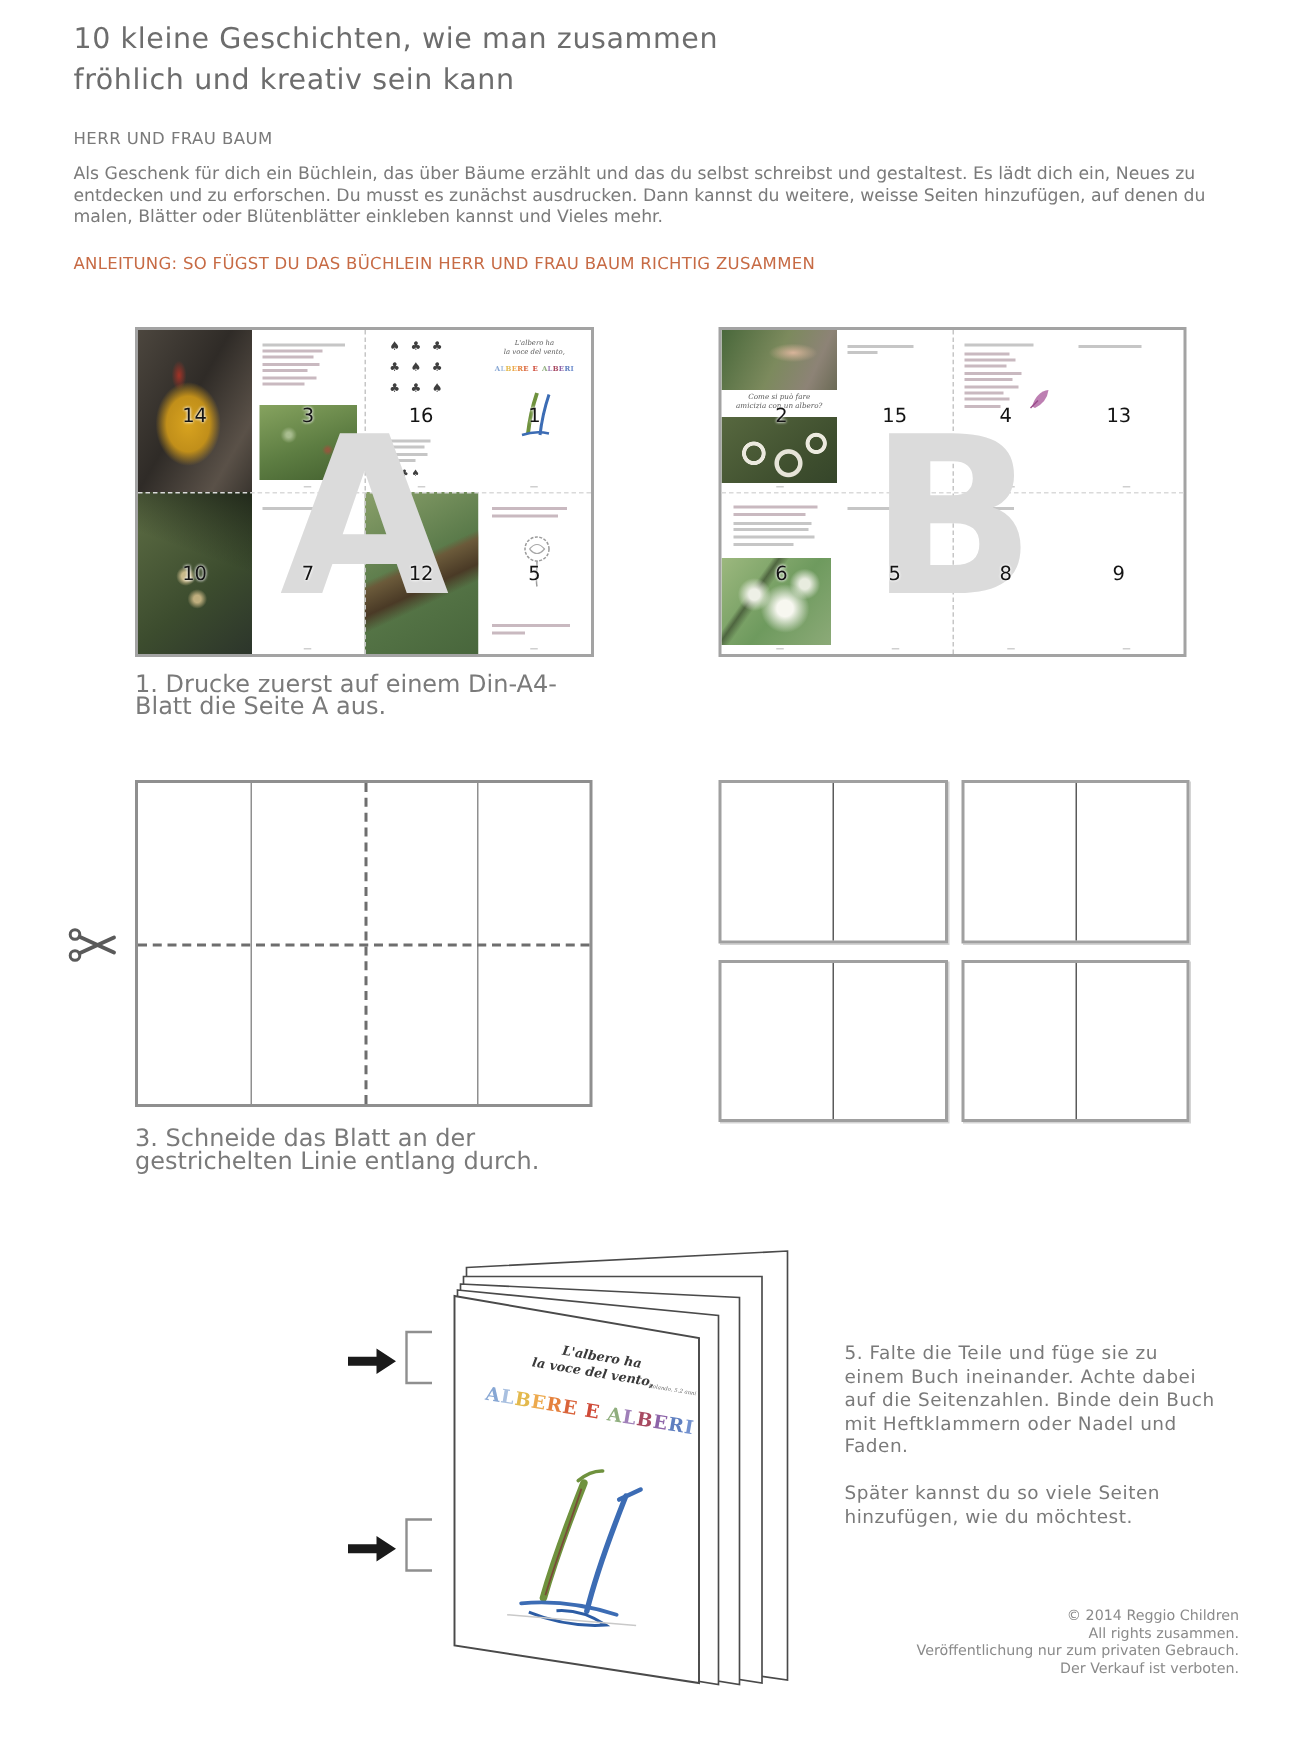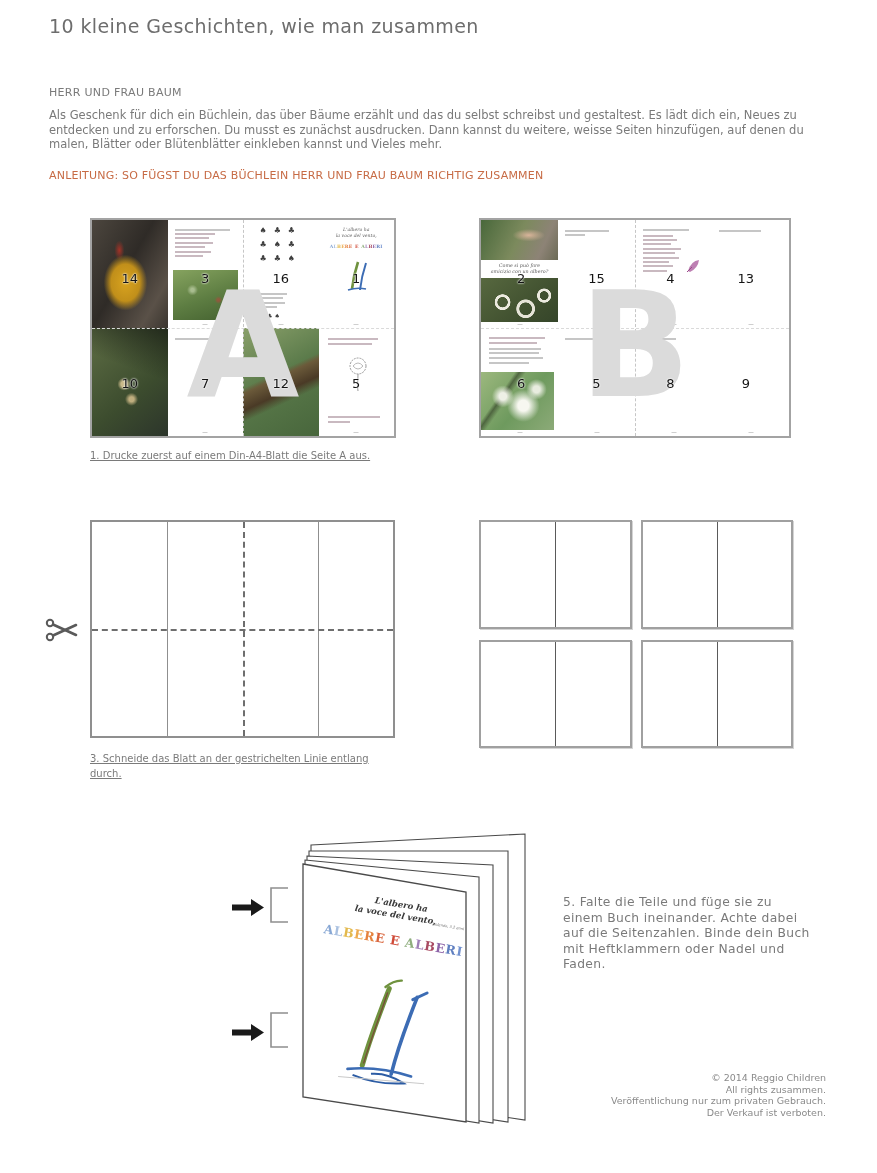--- a/index.html
+++ b/index.html
@@ -72,40 +72,41 @@
   .cut-hdash{position:absolute;top:50%;left:0;right:0;border-top:2px dashed #6e6e6e;}
   #scissors{position:absolute;left:45px;top:614px;}
 
   
   #quads{position:absolute;left:479px;top:520px;width:314px;height:228px;display:grid;
          grid-template-columns:1fr 1fr;grid-template-rows:1fr 1fr;column-gap:9px;row-gap:11px;}
   .quad{position:relative;background:#fff;border:2px solid #a0a0a0;box-shadow:1px 1px 0 #d4d4d4;}
   .quad::after{content:"";position:absolute;left:50%;top:0;bottom:0;border-left:1.5px solid #5a5a5a;}
 
   
-  .cap{position:absolute;font-size:10px;line-height:14.6px;color:#7a7a7a;text-decoration:underline;}
+  .cap{position:absolute;font-size:16px;line-height:14.6px;color:#7a7a7a;}
   #cap1{left:90px;top:449px;width:308px;}
   #cap2{left:479px;top:449px;width:318px;}
   #cap3{left:90px;top:752px;width:308px;}
   #cap4{left:479px;top:761px;width:318px;}
   #step5{position:absolute;left:563px;top:895px;width:252px;font-size:12.3px;line-height:15.6px;letter-spacing:.35px;color:#7a7a7a;}
   #step5 p{margin:0 0 15px 0;}
   #footer{position:absolute;right:51px;top:1072px;text-align:right;font-size:9.5px;line-height:11.6px;color:#8a8a8a;}
 
   
   #booklet{position:absolute;left:225px;top:820px;width:332px;height:322px;}
   .cl{fill:currentColor;}
 </style>
 </head>
 <body>
 
 <div class="page">
 
   <div class="title">
     <div>10 kleine Geschichten, wie man zusammen</div>
+    <div>fröhlich und kreativ sein kann</div>
   </div>
   <div class="subtitle">HERR UND FRAU BAUM</div>
   <div class="intro">Als Geschenk für dich ein Büchlein, das über Bäume erzählt und das du selbst schreibst und gestaltest. Es lädt dich ein, Neues zu entdecken und zu erforschen. Du musst es zunächst ausdrucken. Dann kannst du weitere, weisse Seiten hinzufügen, auf denen du malen, Blätter oder Blütenblätter einkleben kannst und Vieles mehr.</div>
   <div class="heading">ANLEITUNG: SO FÜGST DU DAS BÜCHLEIN HERR UND FRAU BAUM RICHTIG ZUSAMMEN</div>
 
   <div class="sheet" id="sheetA">
     <div class="sheet-grid">
 
       <div class="cell">
         <div class="ph ph-bark" style="inset:0;"></div>
@@ -332,20 +333,21 @@
     </g>
 
     <polygon points="7,84.5 26,84.5 26,79 39,87.5 26,96 26,90.5 7,90.5" fill="#1a1a1a"></polygon>
     <path d="M63,68 L46,68 L46,102 L63,102" stroke="#8f8f8f" stroke-width="1.6" fill="none"></path>
     <polygon points="7,209.5 26,209.5 26,204 39,212.5 26,221 26,215.5 7,215.5" fill="#1a1a1a"></polygon>
     <path d="M63,193 L46,193 L46,227 L63,227" stroke="#8f8f8f" stroke-width="1.6" fill="none"></path>
   </svg>
 
   <div id="step5">
     <p>5. Falte die Teile und füge sie zu einem Buch ineinander. Achte dabei auf die Seitenzahlen. Binde dein Buch mit Heftklammern oder Nadel und Faden.</p>
+    <p>Später kannst du so viele Seiten hinzufügen, wie du möchtest.</p>
   </div>
 
   <div id="footer">
     <div>© 2014 Reggio Children</div>
     <div>All rights zusammen.</div>
     <div>Veröffentlichung nur zum privaten Gebrauch.</div>
     <div>Der Verkauf ist verboten.</div>
   </div>
 
 </div>

